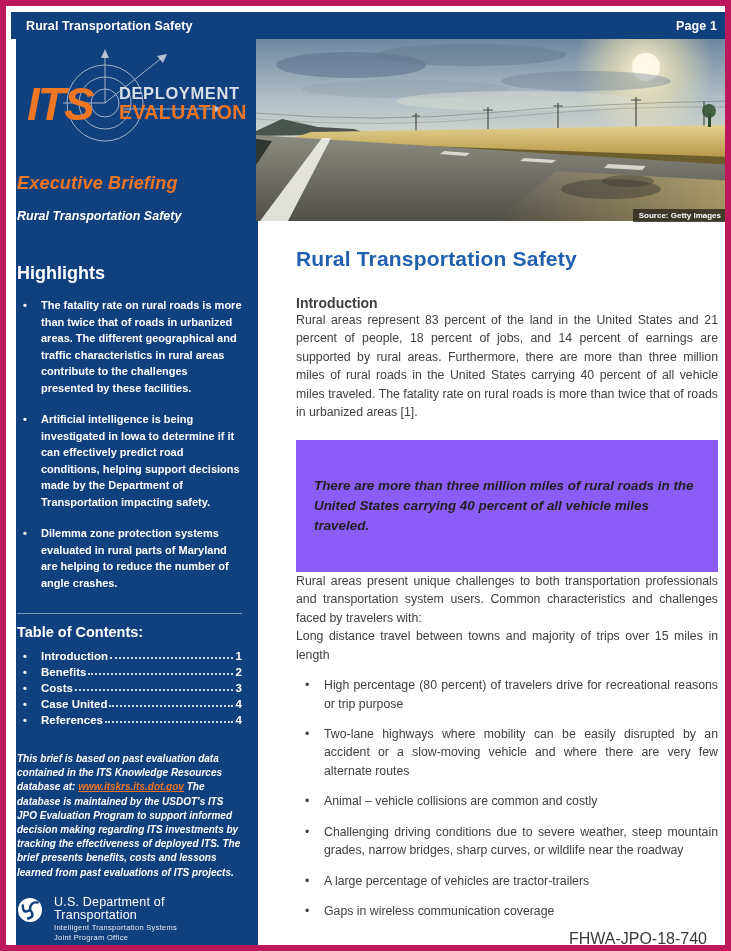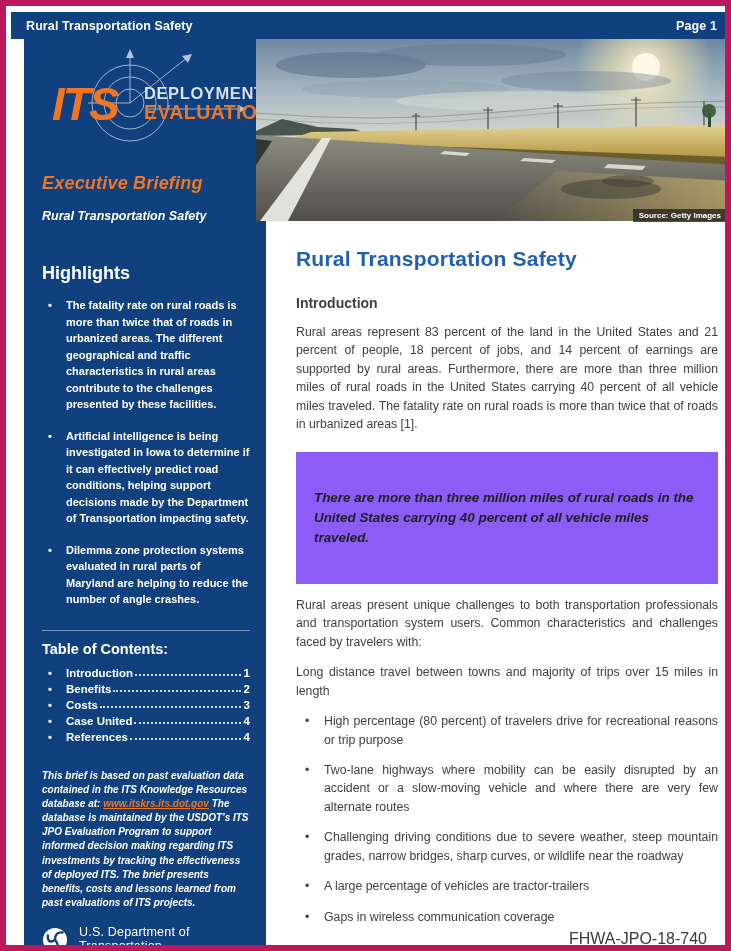--- a/index.html
+++ b/index.html
@@ -7,22 +7,22 @@
   body { font-family:"Liberation Sans", sans-serif; }
   .page { position:relative; width:731px; height:951px; background:#ffffff; overflow:hidden; border:6px solid #be185d; }
 
   
   .topbar { position:absolute; left:5px; top:6px; width:721px; height:27px;
     background:#11407E; color:#ffffff; display:flex; align-items:center;
     justify-content:space-between; padding:0 15px; }
   .topbar .t { font-size:12.5px; font-weight:bold; letter-spacing:.1px; }
 
   
-  .sidebar { position:absolute; left:18px; top:33px; width:242px; height:909px;
-    background:#11407E; color:#ffffff; padding:18px 16px 0 18px; }
+  .sidebar { position:absolute; left:10px; top:33px; width:242px; height:909px;
+    background:#11407E; color:#ffffff; padding:18px 16px 0 1px; }
 
   .logoBlock { position:relative; height:84px; margin-top:2px; }
   .logoBlock svg.radar { position:absolute; left:0; top:-14px; }
   .logo-its { position:absolute; left:10px; top:22px; font-size:46px; font-weight:800;
     letter-spacing:-2px; color:#EF7623; line-height:1; font-style:italic; }
   .logo-dep { position:absolute; left:102px; top:26px; font-size:16.5px; font-weight:600;
     color:#D9DFE8; letter-spacing:.6px; line-height:1; }
   .logo-eval { position:absolute; left:102px; top:44px; font-size:19.5px; font-weight:800;
     color:#EF7623; letter-spacing:.4px; line-height:1; }
 
@@ -57,21 +57,21 @@
   
   .photo { position:absolute; left:250px; top:33px; width:476px; height:188px; overflow:hidden; }
   .photo svg { display:block; }
   .credit { position:absolute; right:5px; bottom:5px; background:rgba(43,42,30,.82);
     color:#ffffff; font-size:8px; font-weight:700; padding:2px 6px; }
 
   
   .main { position:absolute; left:250px; top:215px; width:476px; padding:0 14px 0 40px; color:#404040; }
   .main-title { margin-top:26px; font-size:21px; font-weight:800; color:#2160AE; letter-spacing:.2px; }
   .sec-h { margin-top:24px; font-size:14px; font-weight:800; color:#3F3F3F; }
-  .para { margin-top:12px; font-size:12.3px; line-height:1.5; text-align:justify; }
+  .para { font-size:12.3px; line-height:1.5; text-align:justify; }
   .quote { margin-top:18px; background:#8b5cf6; padding:36px 18px; }
   .quote p { font-size:13.4px; font-weight:800; font-style:italic; color:#1F1F1F; line-height:1.5; }
   .blist { list-style:none; margin-top:2px; }
   .blist li { position:relative; padding-left:28px; margin-top:12px;
     font-size:12.3px; line-height:1.5; text-align:justify; }
   .blist li::before { content:"•"; position:absolute; left:9px; top:0; color:#404040; }
 
   .footer-code { position:absolute; right:18px; top:924px; font-size:16px; font-weight:400; color:#3A3A3A; }
 </style>
 </head>
@@ -248,20 +248,21 @@
     <div class="quote">
       <p>There are more than three million miles of rural roads in the United States carrying 40 percent of all vehicle miles traveled.</p>
     </div>
 
     <p class="para">Rural areas present unique challenges to both transportation professionals and transportation system users. Common characteristics and challenges faced by travelers with:</p>
     <p class="para">Long distance travel between towns and majority of trips over 15 miles in length</p>
 
     <ul class="blist">
       <li>High percentage (80 percent) of travelers drive for recreational reasons or trip purpose</li>
       <li>Two-lane highways where mobility can be easily disrupted by an accident or a slow-moving vehicle and where there are very few alternate routes</li>
+      <li>Animal – vehicle collisions are common and costly</li>
       <li>Challenging driving conditions due to severe weather, steep mountain grades, narrow bridges, sharp curves, or wildlife near the roadway</li>
       <li>A large percentage of vehicles are tractor-trailers</li>
       <li>Gaps in wireless communication coverage</li>
     </ul>
   </div>
 
   <div class="footer-code">FHWA-JPO-18-740</div>
 
 </div>
 

